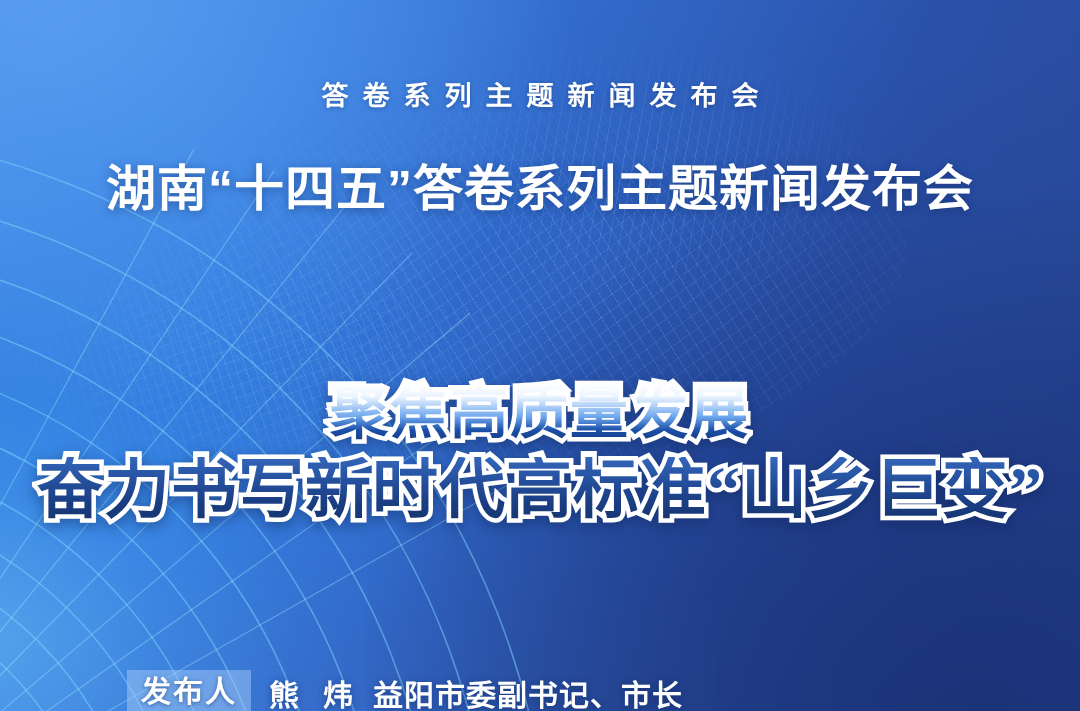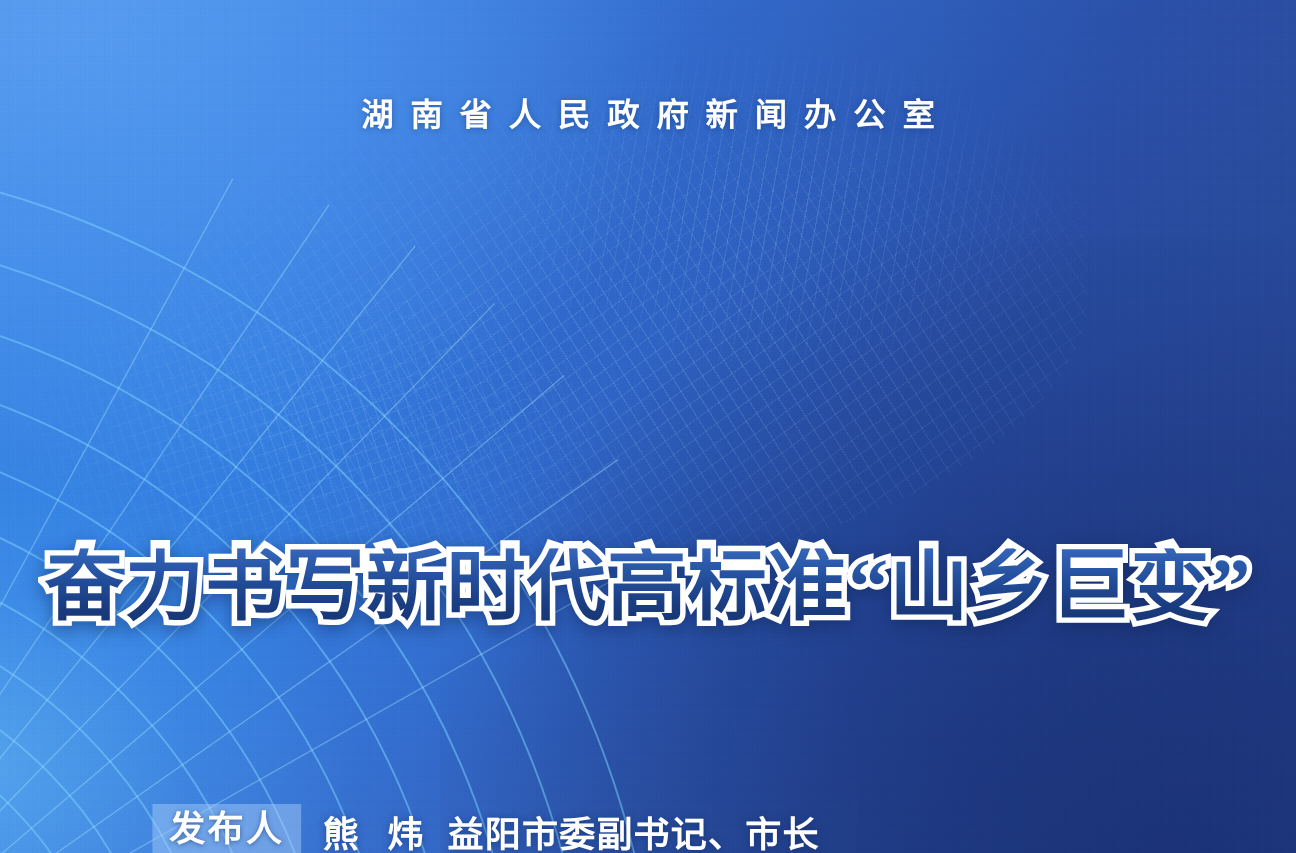--- a/index.html
+++ b/index.html
@@ -293,23 +293,30 @@
         <path d="M120 900 L604 180"></path>
         <path d="M120 900 L524 158"></path>
       </g>
     </svg>
   </div>
 
   <div class="grain"></div>
 
   <div class="content">
 
-    <div class="issuer">湖南省人民政府新闻办公室</div>
-
-
+    <div class="issuer">答卷系列主题新闻发布会</div>
+
+    <div class="main-title">湖南“十四五”答卷系列主题新闻发布会</div>
+
+    <div class="headline headline-1">
+      <span class="hl-wrap">
+        <span class="stroke">聚焦高质量发展</span>
+        <span class="fill">聚焦高质量发展</span>
+      </span>
+    </div>
 
     <div class="headline headline-2">
       <span class="hl-wrap">
         <span class="stroke">奋力书写新时代高标准“山乡巨变”</span>
         <span class="fill">奋力书写新时代高标准“山乡巨变”</span>
       </span>
     </div>
 
     <div class="speaker-row">
       <span class="speaker-badge">发布人</span>

